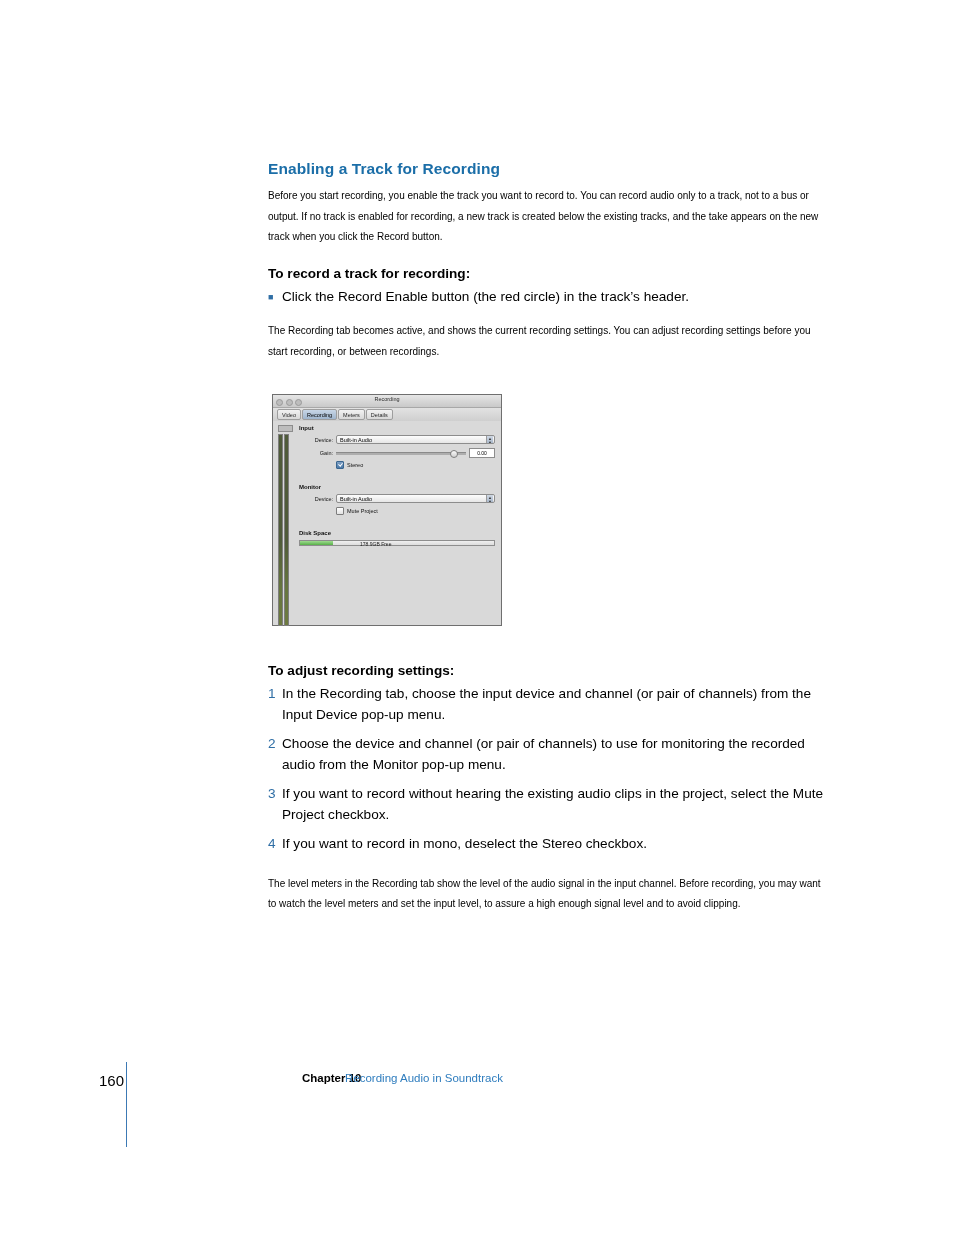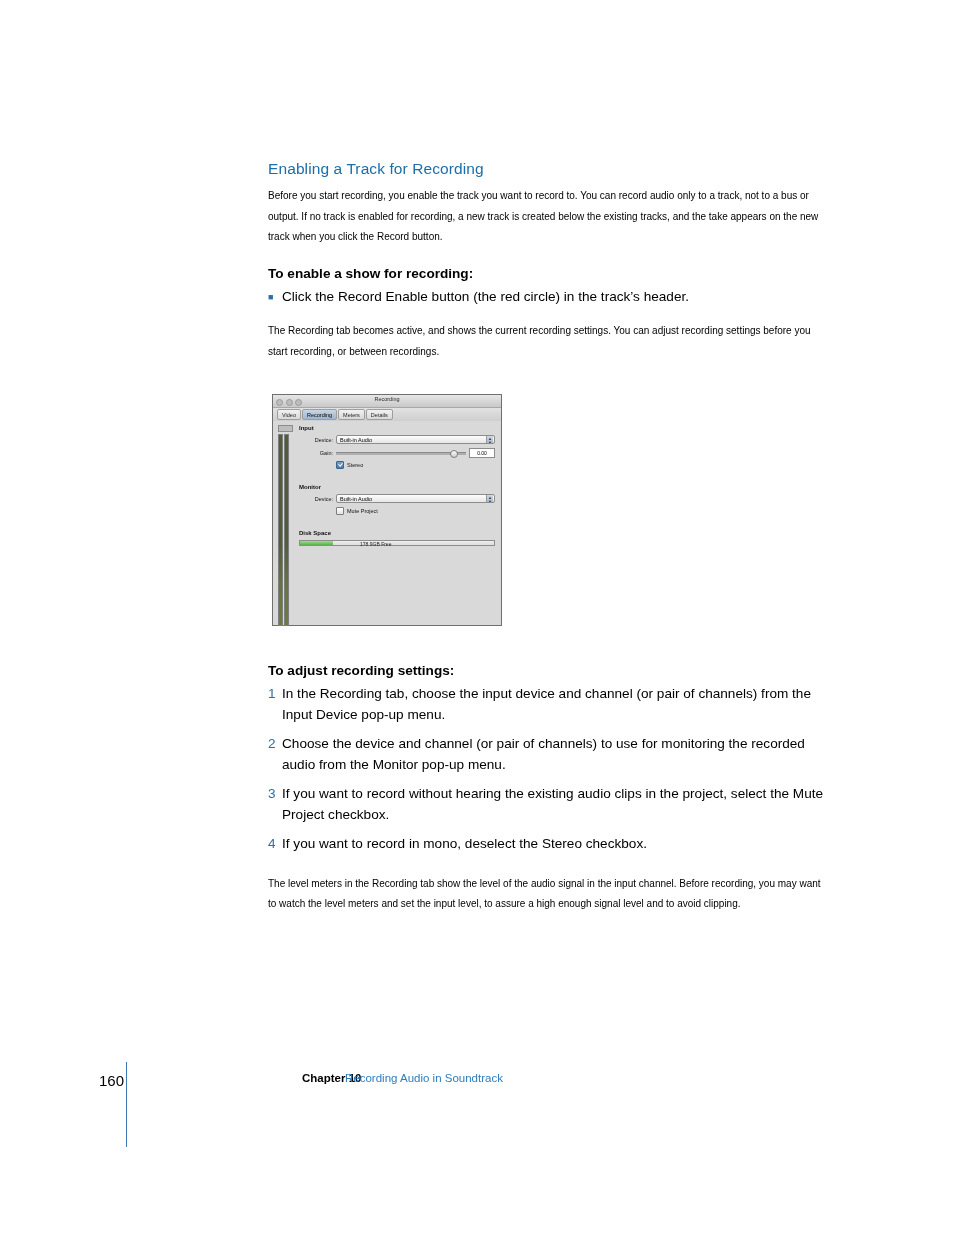--- a/index.html
+++ b/index.html
@@ -24,21 +24,21 @@
   .content {
     position: absolute;
     left: 268px;
     top: 160px;
     width: 560px;
   }
 
   h2.section-title {
     color: #1b6ea8;
     font-size: 15.5px;
-    font-weight: normal;
+    font-weight: bold;
     margin: 0 0 8px 0;
     letter-spacing: 0.1px;
   }
 
   p.body-text {
     font-size: 10px;
     line-height: 20.5px;
     margin: 0 0 0 0;
     color: #000;
   }
@@ -350,21 +350,21 @@
 <div class="page">
 
   <div class="content">
 
     <h2 class="section-title">Enabling a Track for Recording</h2>
 
     <p class="body-text">Before you start recording, you enable the track you want to record to. You can record audio only to a track, not to a bus or output. If no track is enabled for recording, a new track is created below the existing tracks, and the take appears on the new track when you click the Record button.</p>
 
     <div class="spacer-18"></div>
 
-    <h3 class="subhead">To enable a show for recording:</h3>
+    <h3 class="subhead">To record a track for recording:</h3>
 
     <div class="bullet-row">
       <span class="bullet-mark">■</span>
       <span>Click the Record Enable button (the red circle) in the track’s header.</span>
     </div>
 
     <div class="spacer-14"></div>
 
     <p class="body-text">The Recording tab becomes active, and shows the current recording settings. You can adjust recording settings before you start recording, or between recordings.</p>
 

